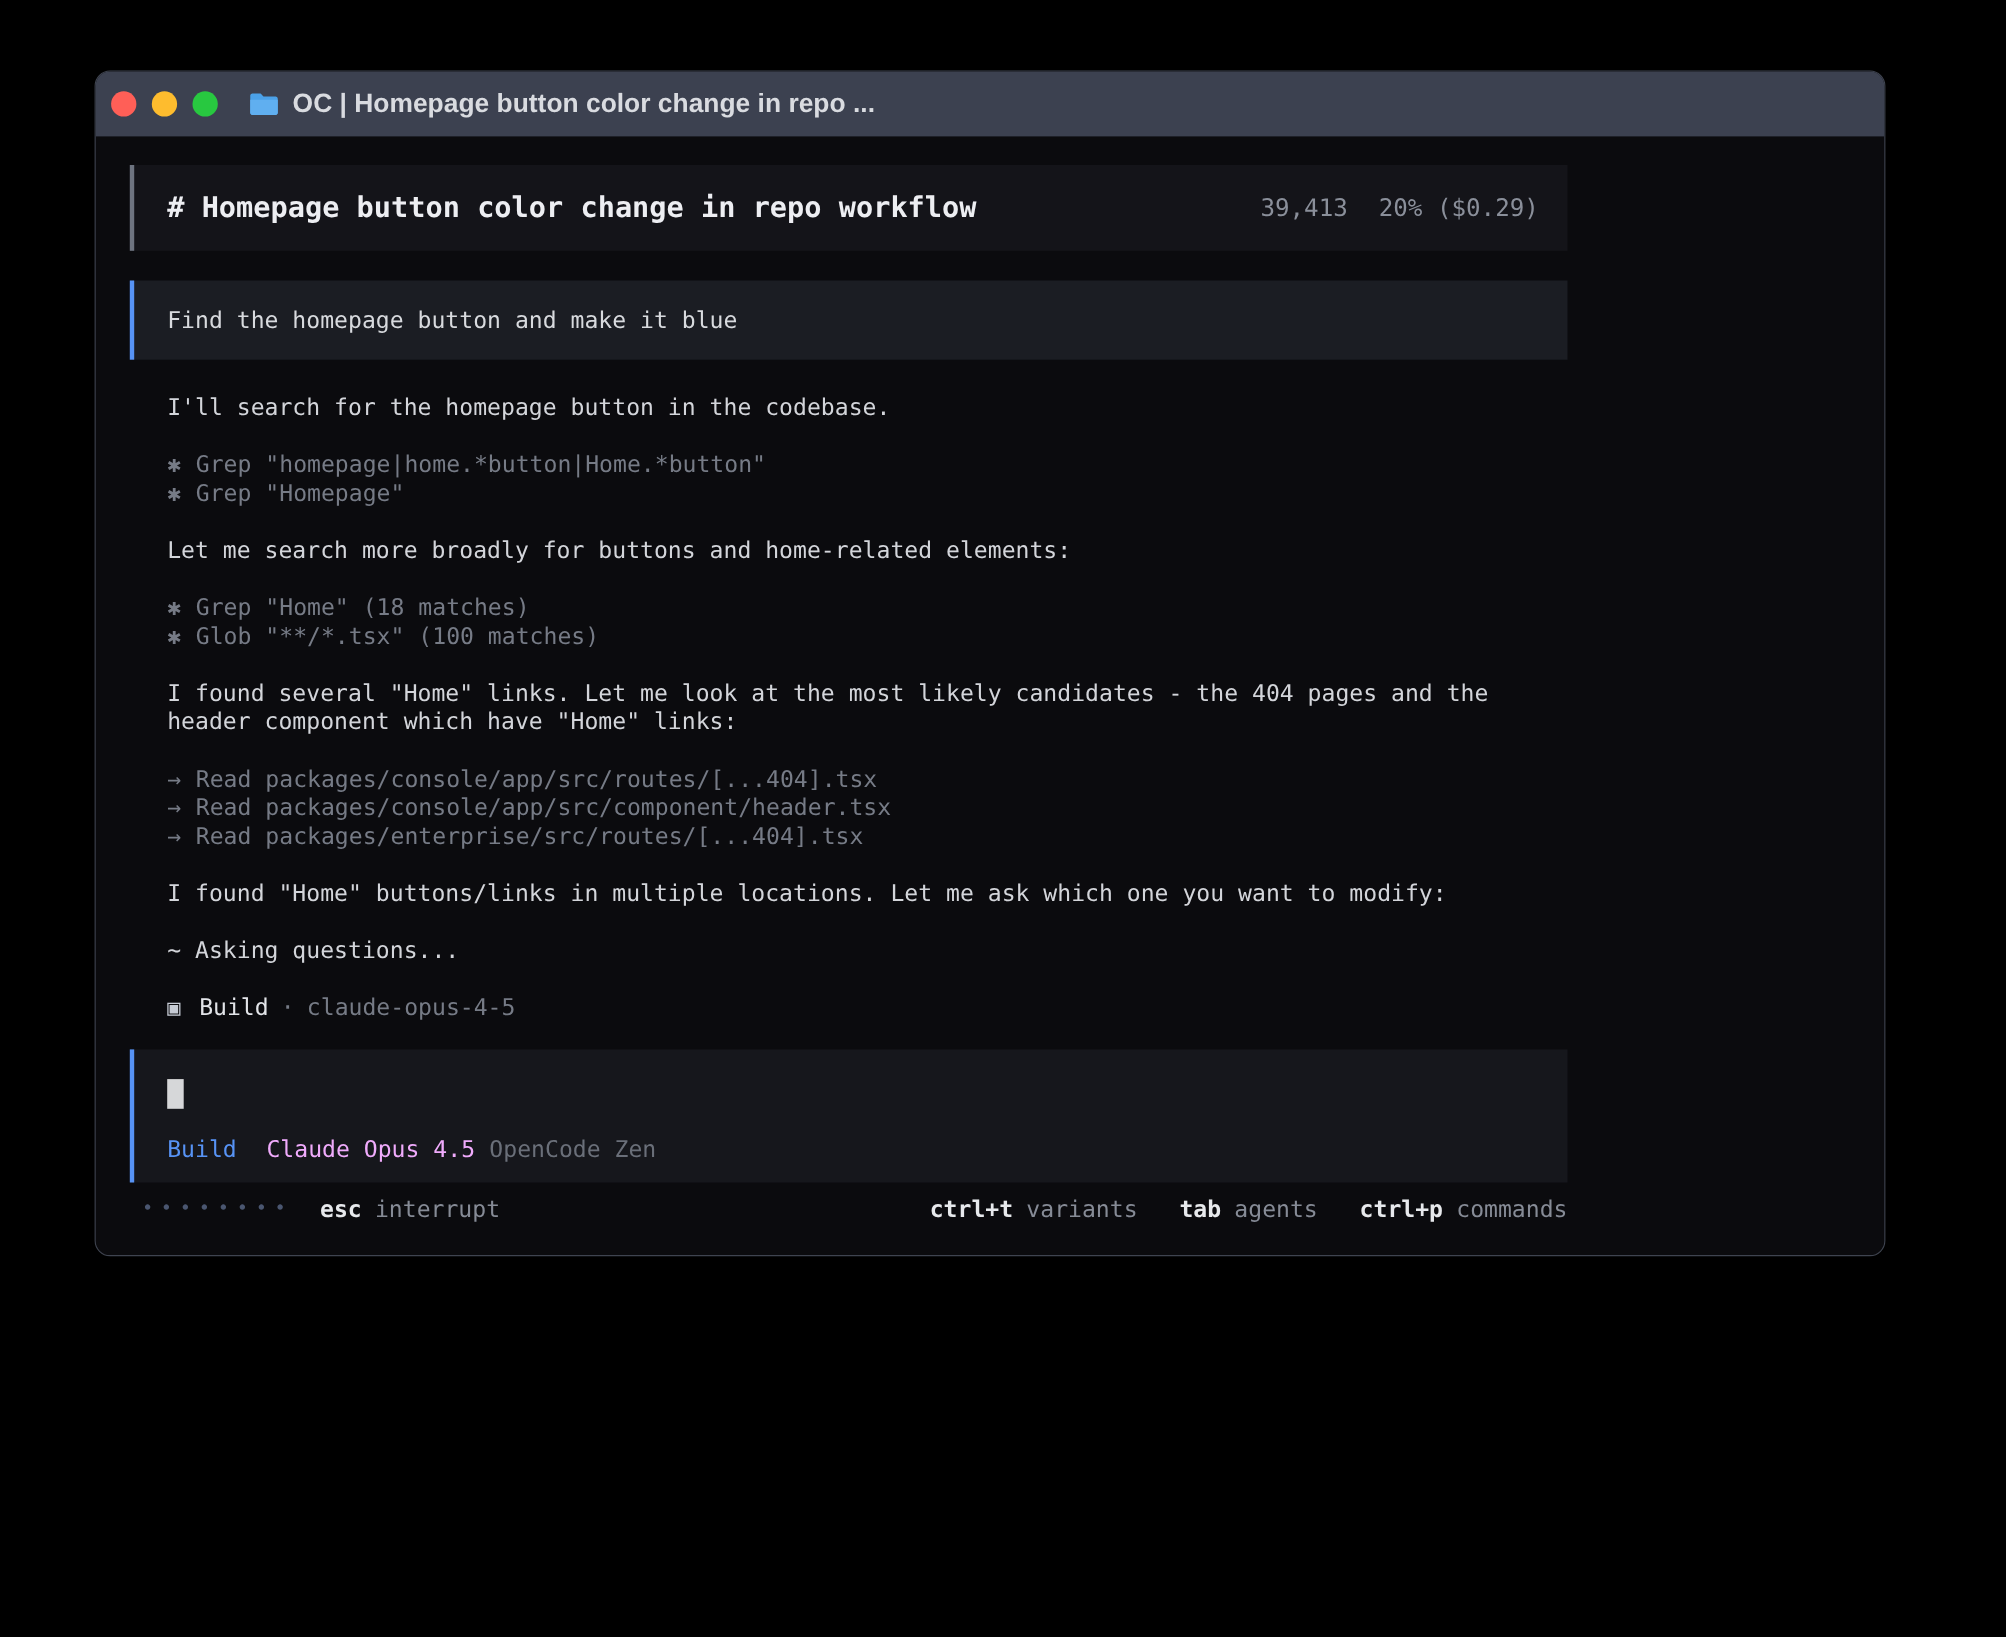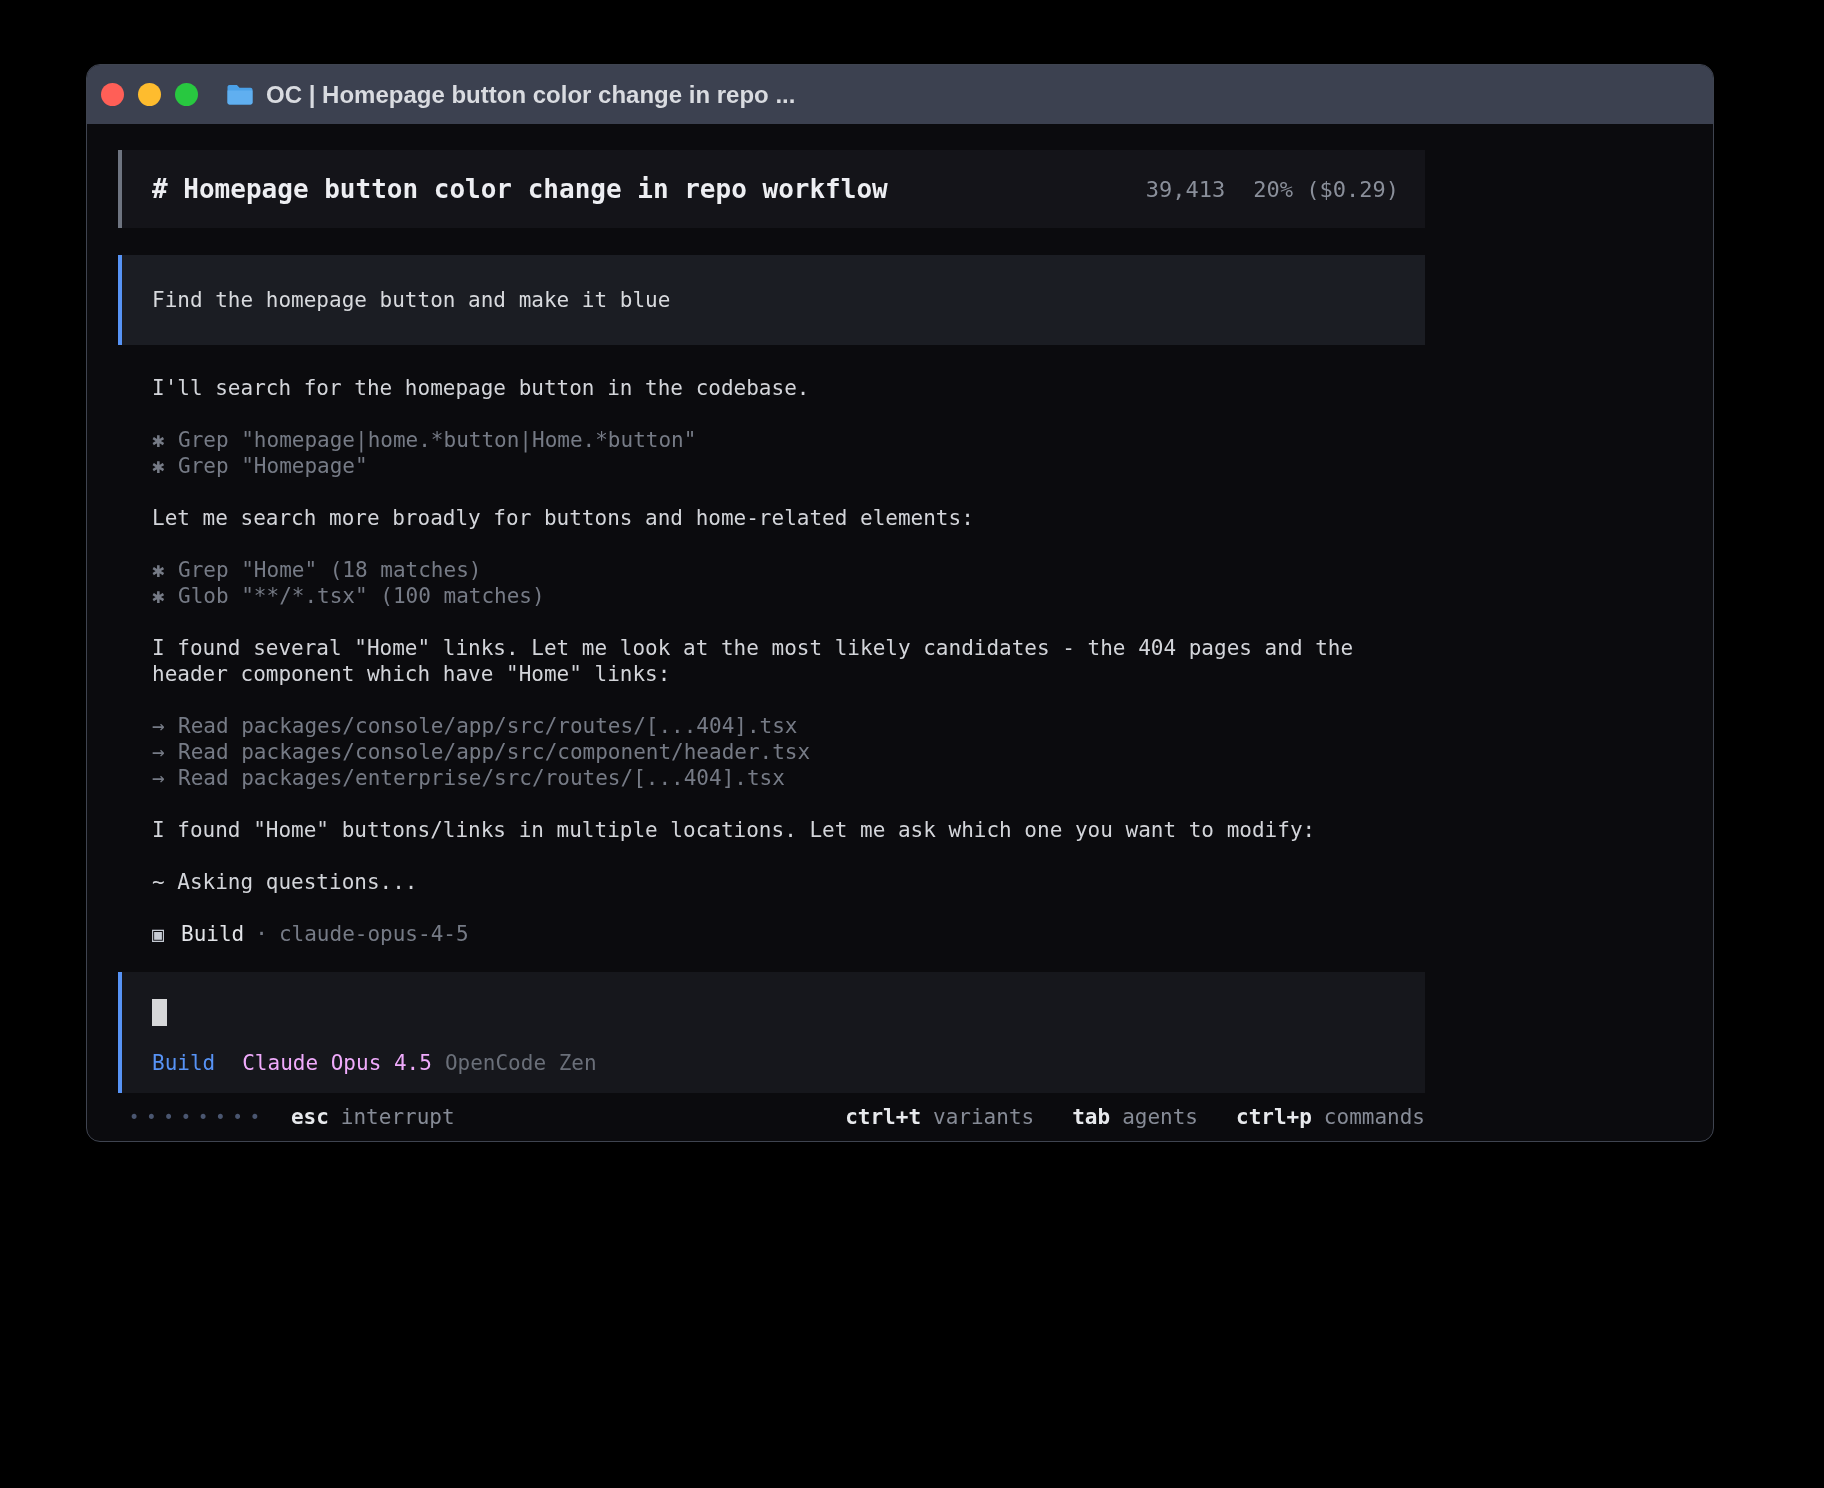--- a/index.html
+++ b/index.html
@@ -48,21 +48,21 @@
     background:#141419;
     border-left:4px solid #6e7480;
     display:flex; align-items:center; justify-content:space-between;
     padding:0 26px 0 30px;
   }
   .session-title { font-weight:bold; font-size:26px; color:#edeef2; }
   .session-stats { display:flex; gap:28px; font-size:22px; color:#8a8f9a;text-align:right; }
 
   .user-message {
     margin-top:27px;
-    height:90px;
+    height:72px;
     background:#1b1d23;
     border-left:4px solid #5793f5;
     display:flex; align-items:center;
     padding-left:30px;
     font-size:21px; color:#d8dade;
   }
 
   .transcript {
     margin:30px 0 0 34px;
     display:flex; flex-direction:column; gap:26px;

